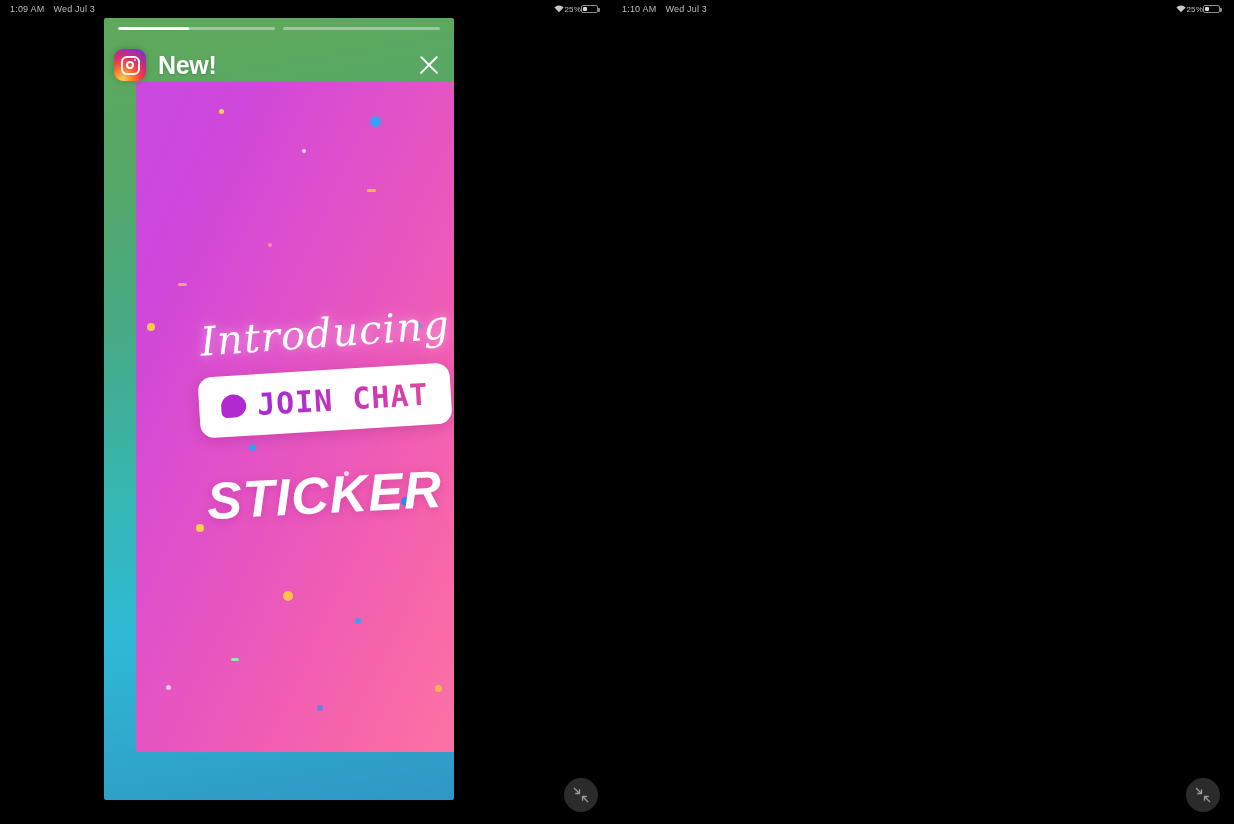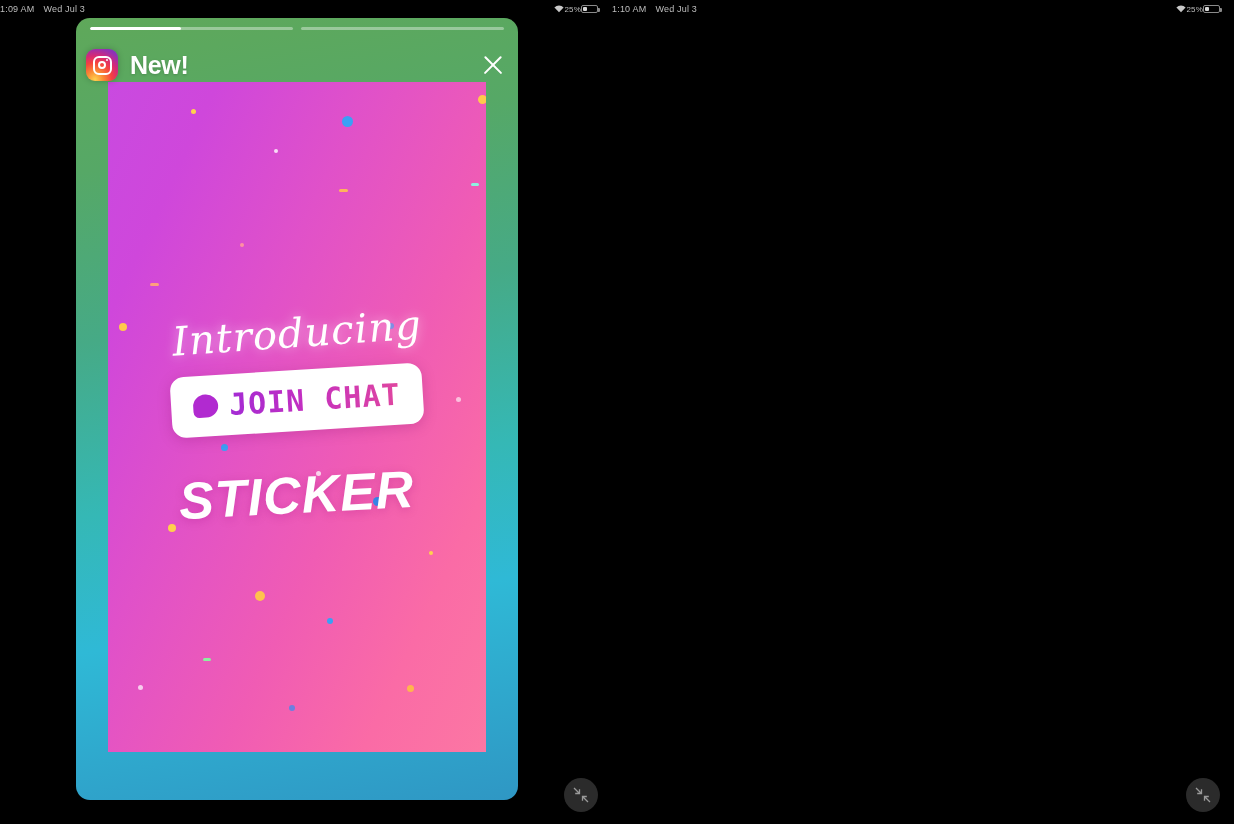--- a/index.html
+++ b/index.html
@@ -6,32 +6,32 @@
   body{width:1234px;height:824px;overflow:hidden;font-family:"Liberation Sans",sans-serif;}
   .screen{position:relative;width:1234px;height:824px;background:#000;}
 
   
   .panel{position:absolute;top:0;height:824px;background:#000;overflow:hidden;}
   .panel-left{left:0;width:612px;}
   .panel-right{left:612px;width:622px;}
 
   .statusbar{position:absolute;top:0;left:0;right:0;height:18px;background:#000;
     display:flex;align-items:center;color:#bdbdbd;font-size:9px;letter-spacing:.2px;}
-  .sb-left{display:flex;gap:9px;}
+  .sb-left{margin-left:10px;display:flex;gap:9px;}
   .sb-right{position:absolute;right:14px;display:flex;align-items:center;}
   .sb-pct{font-size:8px;color:#bdbdbd;}
   .wifi{width:10px;height:8px;position:relative;}
   .wifi svg{display:block;}
   .batt{width:17px;height:8px;border:1px solid #8a8a8a;border-radius:2px;position:relative;box-sizing:border-box;}
   .batt:after{content:"";position:absolute;right:-3px;top:2px;width:2px;height:4px;background:#8a8a8a;border-radius:0 1px 1px 0;}
   .batt i{position:absolute;left:1px;top:1px;bottom:1px;width:26%;background:#d6d6d6;border-radius:1px;display:block;}
 
   
   .story{position:absolute;border-radius:2px;overflow:hidden;}
-  .story-left{left:76px;top:18px;width:442px;height:782px;border-radius:14px;}
+  .story-left{left:104px;top:18px;width:350px;height:782px;}
   .gradbg{position:absolute;inset:0;
     background:linear-gradient(170deg,#5fa85a 0%,#56a866 18%,#46aa86 38%,#35b8b5 58%,#2fb9d6 74%,#2f97c4 100%);}
 
   
   .progress{position:absolute;top:9px;left:14px;right:14px;height:3px;display:flex;gap:8px;z-index:6;}
   .pbar{flex:1;height:3px;border-radius:2px;background:rgba(255,255,255,.38);position:relative;overflow:hidden;}
   .pbar i{position:absolute;left:0;top:0;bottom:0;background:#fff;border-radius:2px;display:block;}
 
   
   .sheet-head{position:absolute;top:24px;left:10px;right:10px;height:46px;display:flex;align-items:center;z-index:6;}

